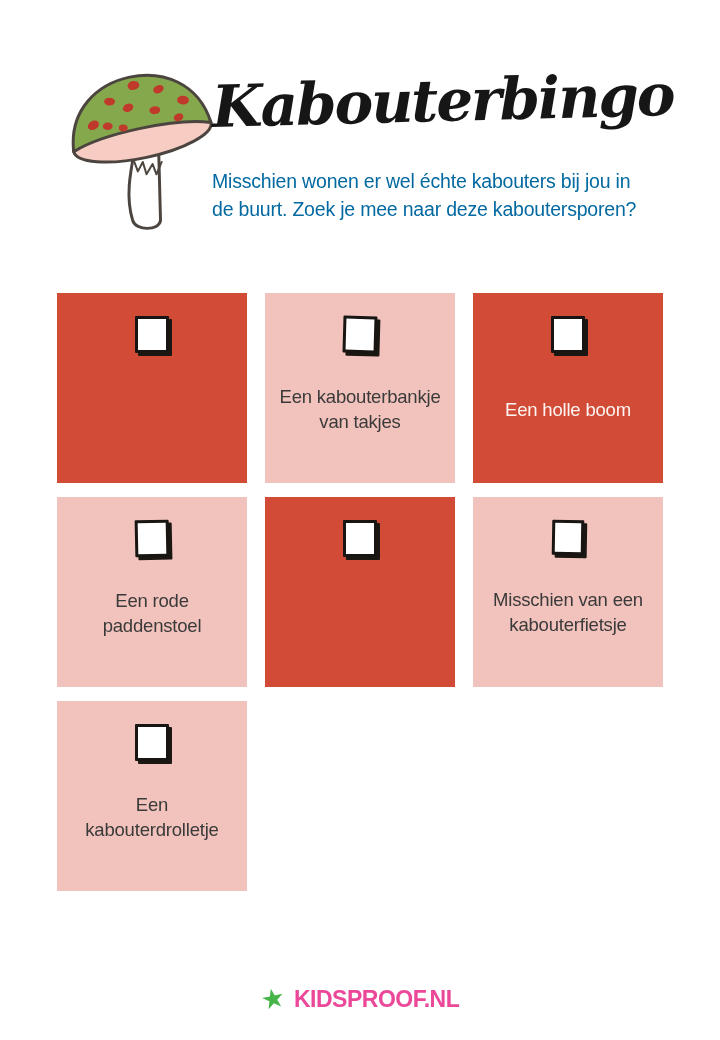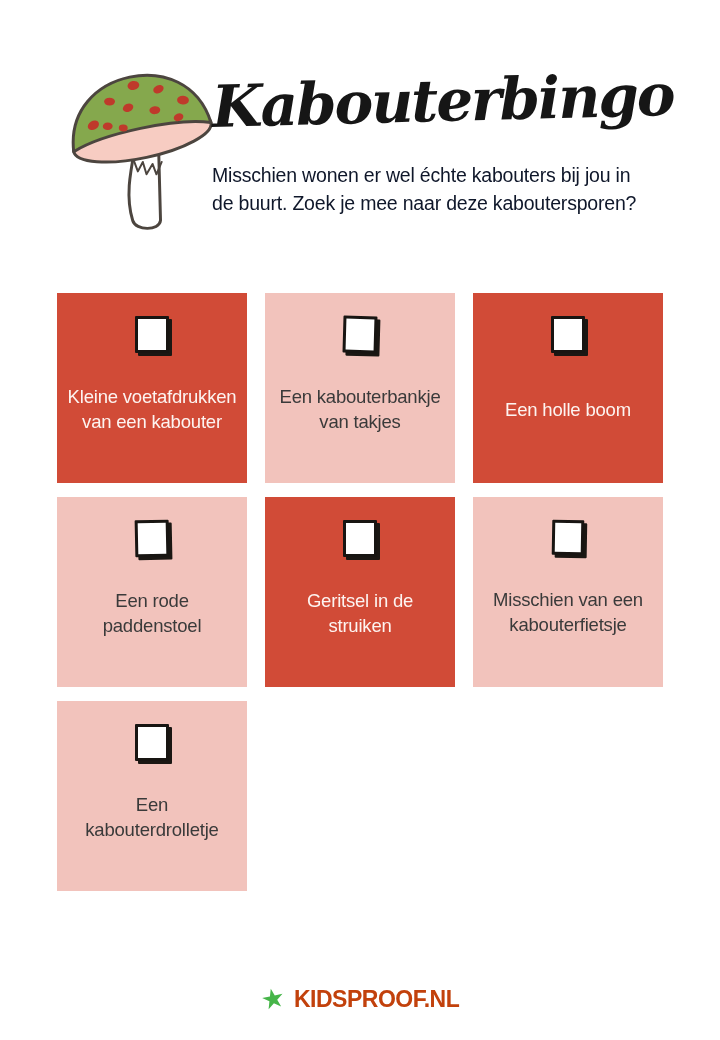--- a/index.html
+++ b/index.html
@@ -18,26 +18,26 @@
     font-weight: 700;
     font-size: 58px;
     letter-spacing: -2px;
     color: #161616;
     transform: rotate(-1.5deg);
     transform-origin: left center;
     white-space: nowrap;
     line-height: 110px;
   }
   .page-subtitle {
-    margin-top: 0;
+    margin-top: 6px;
     width: 442px;
     font-size: 19.5px;
     line-height: 1.42;
     letter-spacing: -0.2px;
-    color: #0f172a;
+    color: #0369a1;
   }
 
   
   .grid {
     position: absolute;
     left: 57px; top: 293px;
     width: 606px;
     display: grid;
     grid-template-columns: repeat(3, 190px);
     grid-auto-rows: 190px;
@@ -99,21 +99,21 @@
   .star {
     color: var(--star_green);
     font-size: 27px;
     line-height: 1;
     transform: rotate(-12deg);
   }
   .logo-text {
     font-size: 23px;
     font-weight: 700;
     letter-spacing: -0.5px;
-    color: #c2410c;
+    color: #ec4899;
   }
 </style>
 </head>
 <body>
 
 <div class="page">
 
   <div>
     <svg class="mushroom" viewBox="0 0 180 170" aria-hidden="true">
 
@@ -140,23 +140,20 @@
 
     <div class="title-block">
       <h1 class="page-title">Kabouterbingo</h1>
       <p class="page-subtitle">Misschien wonen er wel échte kabouters bij jou in de buurt. Zoek je mee naar deze kaboutersporen?</p>
     </div>
   </div>
 
   <main class="grid">
       <div class="cell red">
         <span class="checkbox"></span>
-        <span class="label-wrap">
-          <span class="cell-label">Kleine voetafdrukken van een kabouter</span>
-        </span>
       </div>
       <div class="cell pink">
         <span class="checkbox"></span>
         <span class="label-wrap">
           <span class="cell-label">Een kabouterbankje van takjes</span>
         </span>
       </div>
       <div class="cell red">
         <span class="checkbox"></span>
         <span class="label-wrap">
@@ -164,23 +161,20 @@
         </span>
       </div>
       <div class="cell pink">
         <span class="checkbox"></span>
         <span class="label-wrap">
           <span class="cell-label">Een rode paddenstoel</span>
         </span>
       </div>
       <div class="cell red">
         <span class="checkbox"></span>
-        <span class="label-wrap">
-          <span class="cell-label">Geritsel in de struiken</span>
-        </span>
       </div>
       <div class="cell pink">
         <span class="checkbox"></span>
         <span class="label-wrap">
           <span class="cell-label">Misschien van een kabouterfietsje</span>
         </span>
       </div>
       <div class="cell pink">
         <span class="checkbox"></span>
         <span class="label-wrap">

